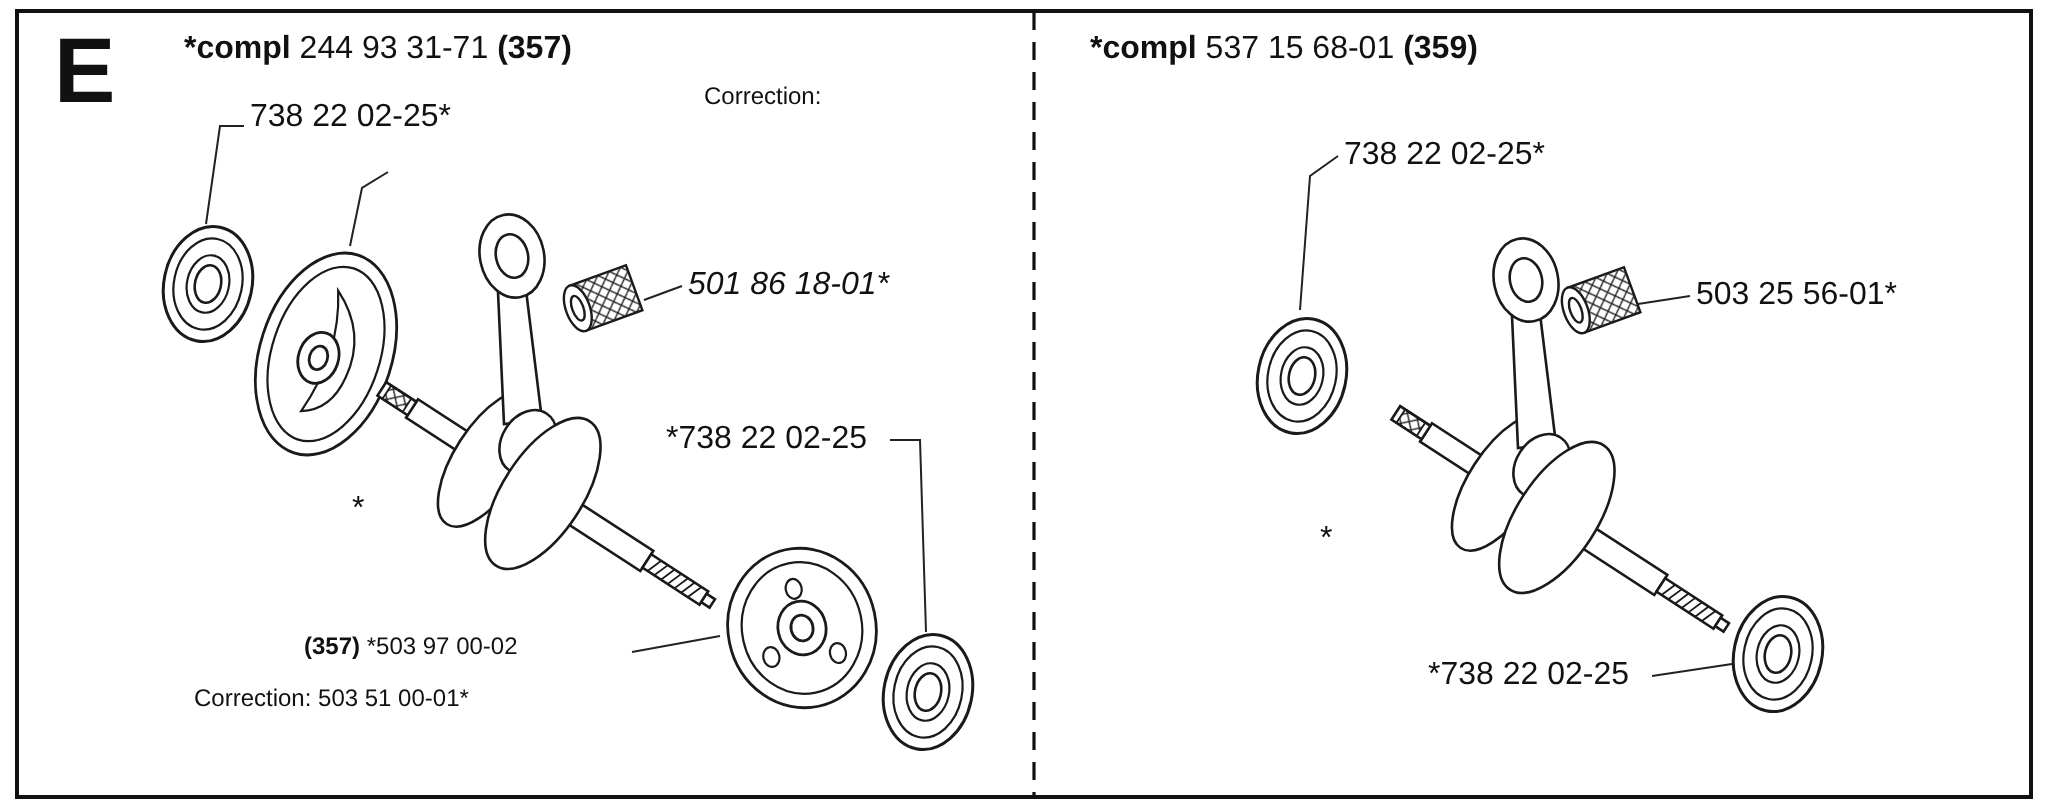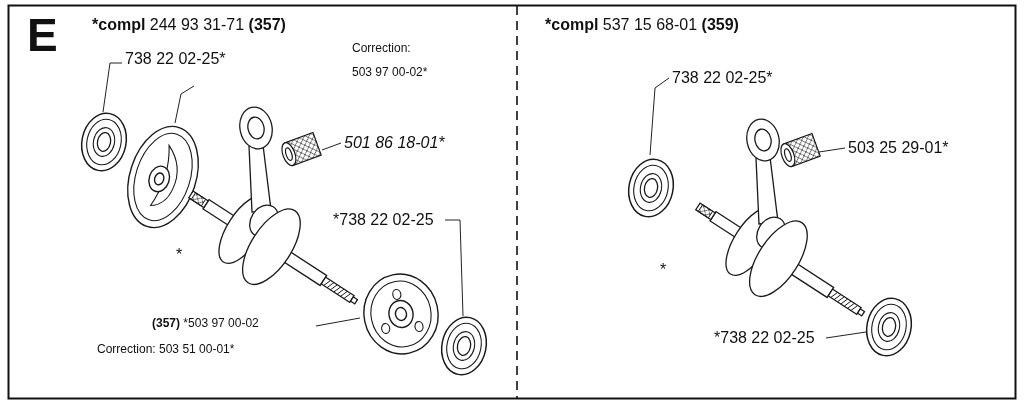--- a/index.html
+++ b/index.html
@@ -116,35 +116,34 @@
   </svg>
 
   <div class="txt e" style="left:27px; top:10px;">E</div>
 
   <div class="txt f16" style="left:92px; top:16px;"><span class="b">*compl</span> <span>244 93 31-71</span> <span class="b">(357)</span></div>
 
   <div class="txt f16" style="left:125px; top:50px;">738 22 02-25*</div>
 
 
   <div class="txt f17" style="left:352px; top:42px;">Correction:</div>
-  <div class="txt f17" style="left:352px; top:66px;">503 97 00-02*</div>
 
   <div class="txt f16" style="left:344px; top:134px;font-style:italic;">501 86 18-01*</div>
 
   <div class="txt f16" style="left:333px; top:211px;">*738 22 02-25</div>
 
   <div class="txt f16" style="left:176px; top:246px;">*</div>
 
   <div class="txt f17" style="left:152px; top:317px;"><span class="b">(357)</span> <span>*503 97 00-02</span></div>
 
   <div class="txt f17" style="left:97px; top:343px;">Correction: 503 51 00-01*</div>
 
   <div class="txt f16" style="left:524px; top:16px;margin-left:21px;"><span class="b">*compl</span> <span>537 15 68-01</span> <span class="b">(359)</span></div>
 
   <div class="txt f16" style="left:672px; top:69px;">738 22 02-25*</div>
 
-  <div class="txt f16" style="left:848px; top:139px;">503 25 29-01*</div>
+  <div class="txt f16" style="left:848px; top:139px;">503 25 56-01*</div>
 
   <div class="txt f16" style="left:660px; top:261px;">*</div>
 
   <div class="txt f16" style="left:714px; top:329px;">*738 22 02-25</div>
 
 </div>
 
 </body></html>

